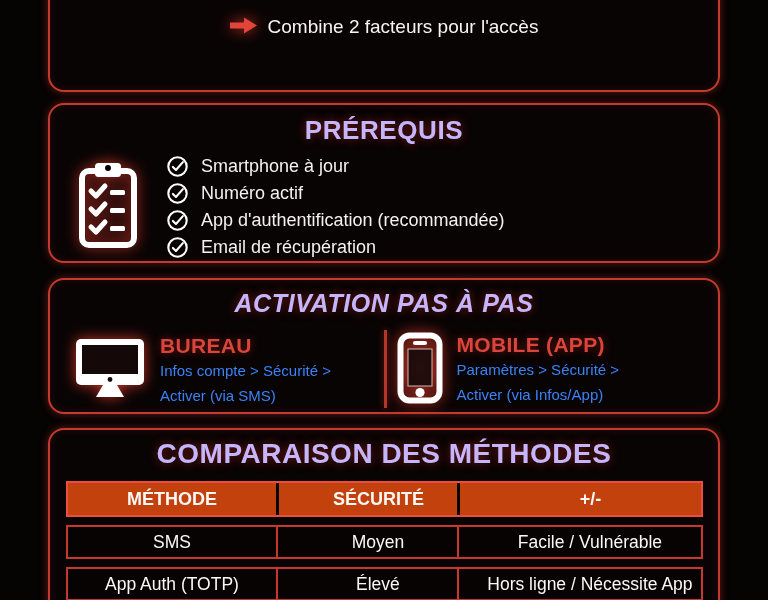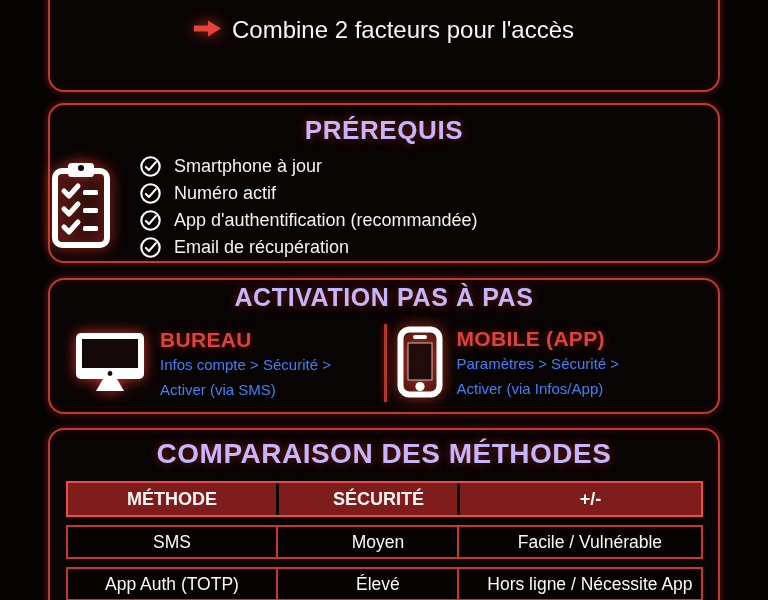--- a/index.html
+++ b/index.html
@@ -17,46 +17,46 @@
     text-align:center;font-weight:bold;color:#c4b5fd;letter-spacing:.6px;
     text-shadow:0 0 10px rgba(214,48,36,.55);
   }
   
   .p-factors{top:-30px;height:122px;padding-top:36px;}
   .factor-row{display:flex;}
   .factor{flex:1 1 0;text-align:center;}
   .factor-title{font-size:17px;font-weight:bold;color:#ffffff;letter-spacing:-.2px;}
   .factor-sub{font-size:17px;color:#f2efee;margin-top:2px;}
   .combine{display:flex;justify-content:center;align-items:center;gap:11px;margin-top:8px;}
-  .combine-text{font-size:24px;color:#f7f4f2;}
+  .combine-text{font-size:19px;color:#f7f4f2;}
   
   .p-prereq{top:103px;height:160px;}
   .p-prereq .panel-title{margin-top:10px;font-size:26px;}
-  .prereq-body{display:flex;align-items:center;margin-top:5px;}
+  .prereq-body{display:flex;align-items:center;margin-top:5px;padding-left:27px;}
   .icon-glow{filter:drop-shadow(0 0 7px rgba(235,60,45,.85));flex:0 0 auto;}
   .prereq-list{margin-left:27px;}
   .prereq-item{display:flex;align-items:center;gap:12px;margin:4px 0;
     color:#f4f1ef;font-size:18px;}
   
   .p-activ{top:278px;height:136px;}
-  .p-activ .panel-title{margin-top:3px;font-size:25px;}
+  .p-activ .panel-title{margin-top:9px;font-size:25px;font-style:italic;}
   .act-body{display:flex;align-items:flex-end;margin-top:12px;padding:0 14px 0 24px;}
   .act-col{display:flex;align-items:center;flex:1 1 0;min-width:0;}
   .act-text{margin-left:14px;}
   .act-label{font-size:21px;font-weight:bold;color:#d9453a;letter-spacing:.3px;
     text-shadow:0 0 8px rgba(214,48,36,.5);}
   .act-line{font-size:15px;color:#3b82f6;line-height:25px;}
   .act-divider{width:0;height:78px;border-left:3px solid #b5362c;margin:0 10px 0 2px;
     box-shadow:0 0 6px rgba(220,55,40,.5);}
   
   .p-comp{top:428px;height:238px;}
   .p-comp .panel-title{margin-top:8px;font-size:28px;letter-spacing:.5px;}
   .cmp-table{width:637px;margin:11px auto 0;}
   .t-row{display:flex;border:2px solid #c8372d;margin-top:8px;background:#070303;}
-  .t-row.t-head{background:#7f1d1d;border-color:#ee4b41;margin-top:0;}
+  .t-row.t-head{background:#c2410c;border-color:#ee4b41;margin-top:0;}
   .t-cell{box-sizing:border-box;display:flex;align-items:center;justify-content:center;
     text-align:center;color:#fbf8f6;font-size:17.5px;height:30px;}
   .t-head .t-cell{font-weight:bold;font-size:18px;height:32px;}
   .c0{width:33%;} .c1{width:28.6%;} .c2{width:38.4%;}
   .t-row .t-cell + .t-cell{border-left:2px solid #c8372d;padding-left:20px;}
   .t-head .t-cell + .t-cell{border-left:3px solid #090404;}
 </style>
 </head>
 <body>
 

